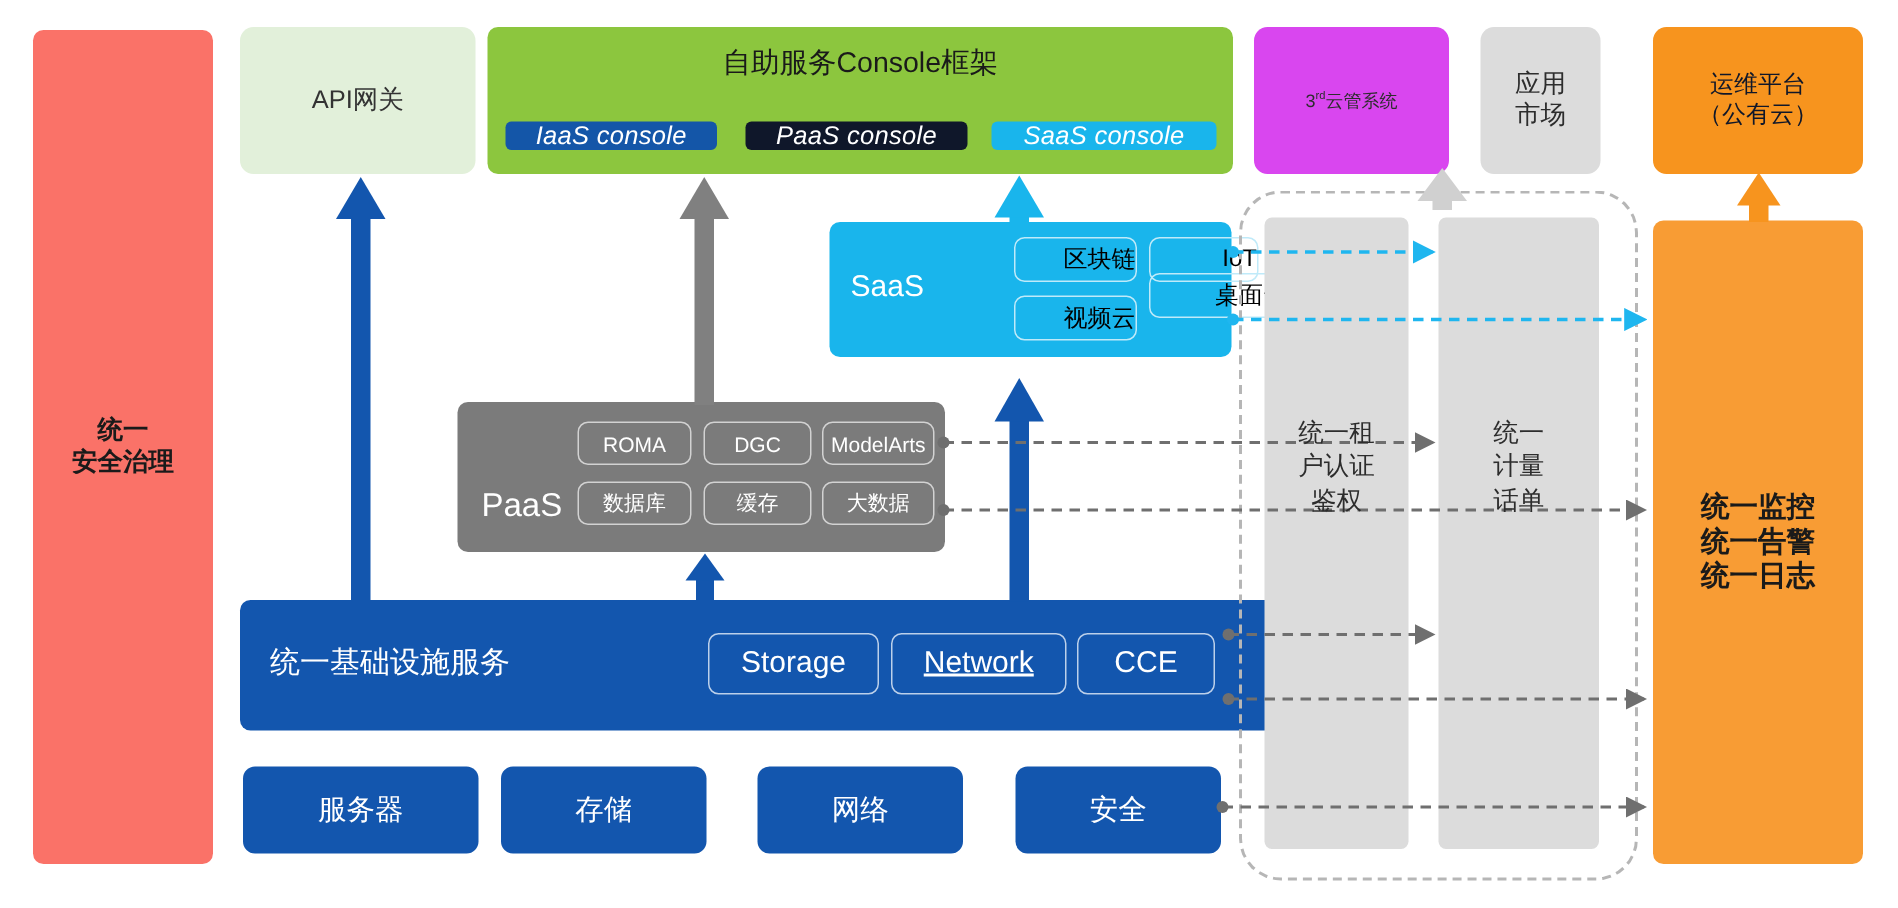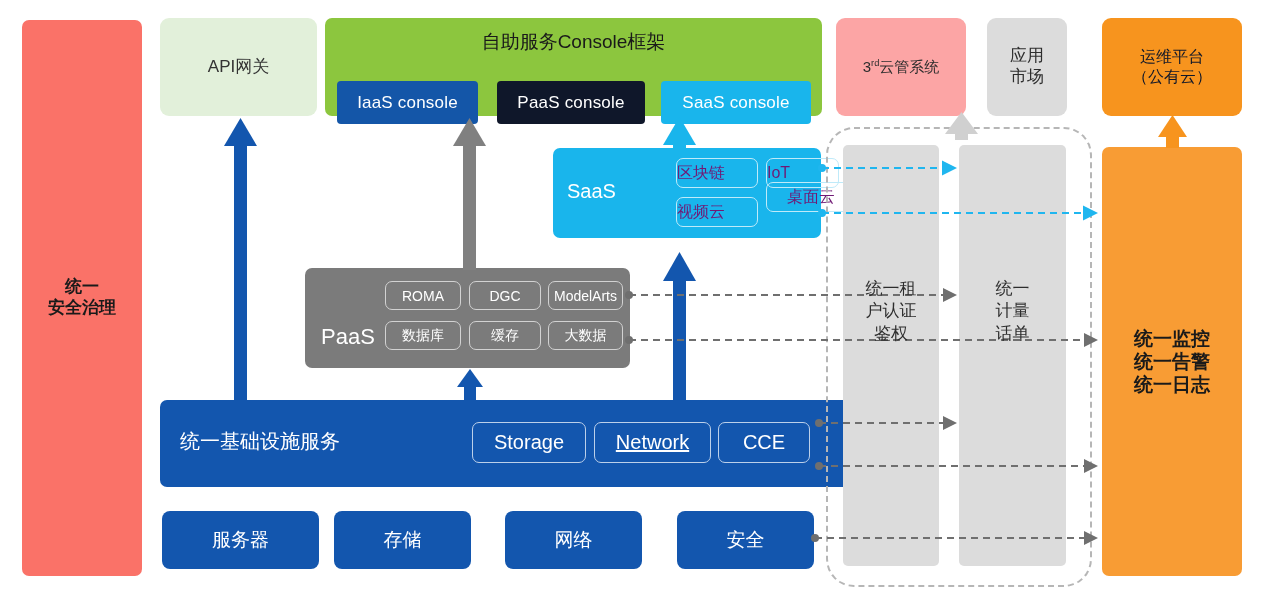--- a/index.html
+++ b/index.html
@@ -36,32 +36,32 @@
   #console-frame{
     left:325px;top:18px;width:497px;height:98px;
     background:#8cc63e;border-radius:7px;
     display:block;
   }
   #console-title{
     position:absolute;left:0;right:0;top:11px;
     text-align:center;color:#1a1a1a;font-size:19px;
   }
   .console-chip{
-    position:absolute;top:63px;height:43px;
+    position:absolute;top:63px;height:19px;
     border-radius:4px;display:flex;align-items:center;justify-content:center;
-    color:#fff;font-size:17px;letter-spacing:.2px;
+    color:#fff;font-size:17px;letter-spacing:.2px;font-style:italic;
   }
   #chip-iaas{left:12px;width:141px;background:#1456a8;}
   #chip-paas{left:172px;width:148px;background:#0f172a;}
   #chip-saas{left:336px;width:150px;background:#19b5ec;}
 
   
   #third-cloud{
     left:836px;top:18px;width:130px;height:98px;
-    background:#fca5a5;border-radius:9px;color:#2d2d2d;font-size:15px;
+    background:#d946ef;border-radius:9px;color:#2d2d2d;font-size:12px;
   }
   #app-market{
     left:987px;top:18px;width:80px;height:98px;
     background:#dcdcdc;border-radius:9px;color:#2d2d2d;font-size:17px;
   }
 
   
   #ops-platform{
     left:1102px;top:18px;width:140px;height:98px;
     background:#f7941e;border-radius:9px;color:#0f172a;font-size:16px;
@@ -73,21 +73,21 @@
   }
 
   
   #saas-block{
     left:553px;top:148px;width:268px;height:90px;
     background:#19b5ec;border-radius:7px;display:block;
   }
   #saas-title{position:absolute;left:14px;top:32px;color:#fff;font-size:20px;}
   .saas-chip{
     position:absolute;height:28px;border:1.6px solid #bfeaf9;border-radius:7px;
-    display:flex;align-items:center;justify-content:flex-start;color:#701a75;font-size:16px;
+    display:flex;align-items:center;justify-content:flex-end;color:#000000;font-size:16px;
     background:transparent;
   }
   #saas-blockchain{left:123px;top:10px;width:80px;}
   #saas-iot{left:213px;top:10px;width:71px;}
   #saas-video{left:123px;top:49px;width:80px;}
   #saas-desktop{left:213px;top:34px;width:71px;padding-left:20px;}
 
   
   #paas-block{
     left:305px;top:268px;width:325px;height:100px;

